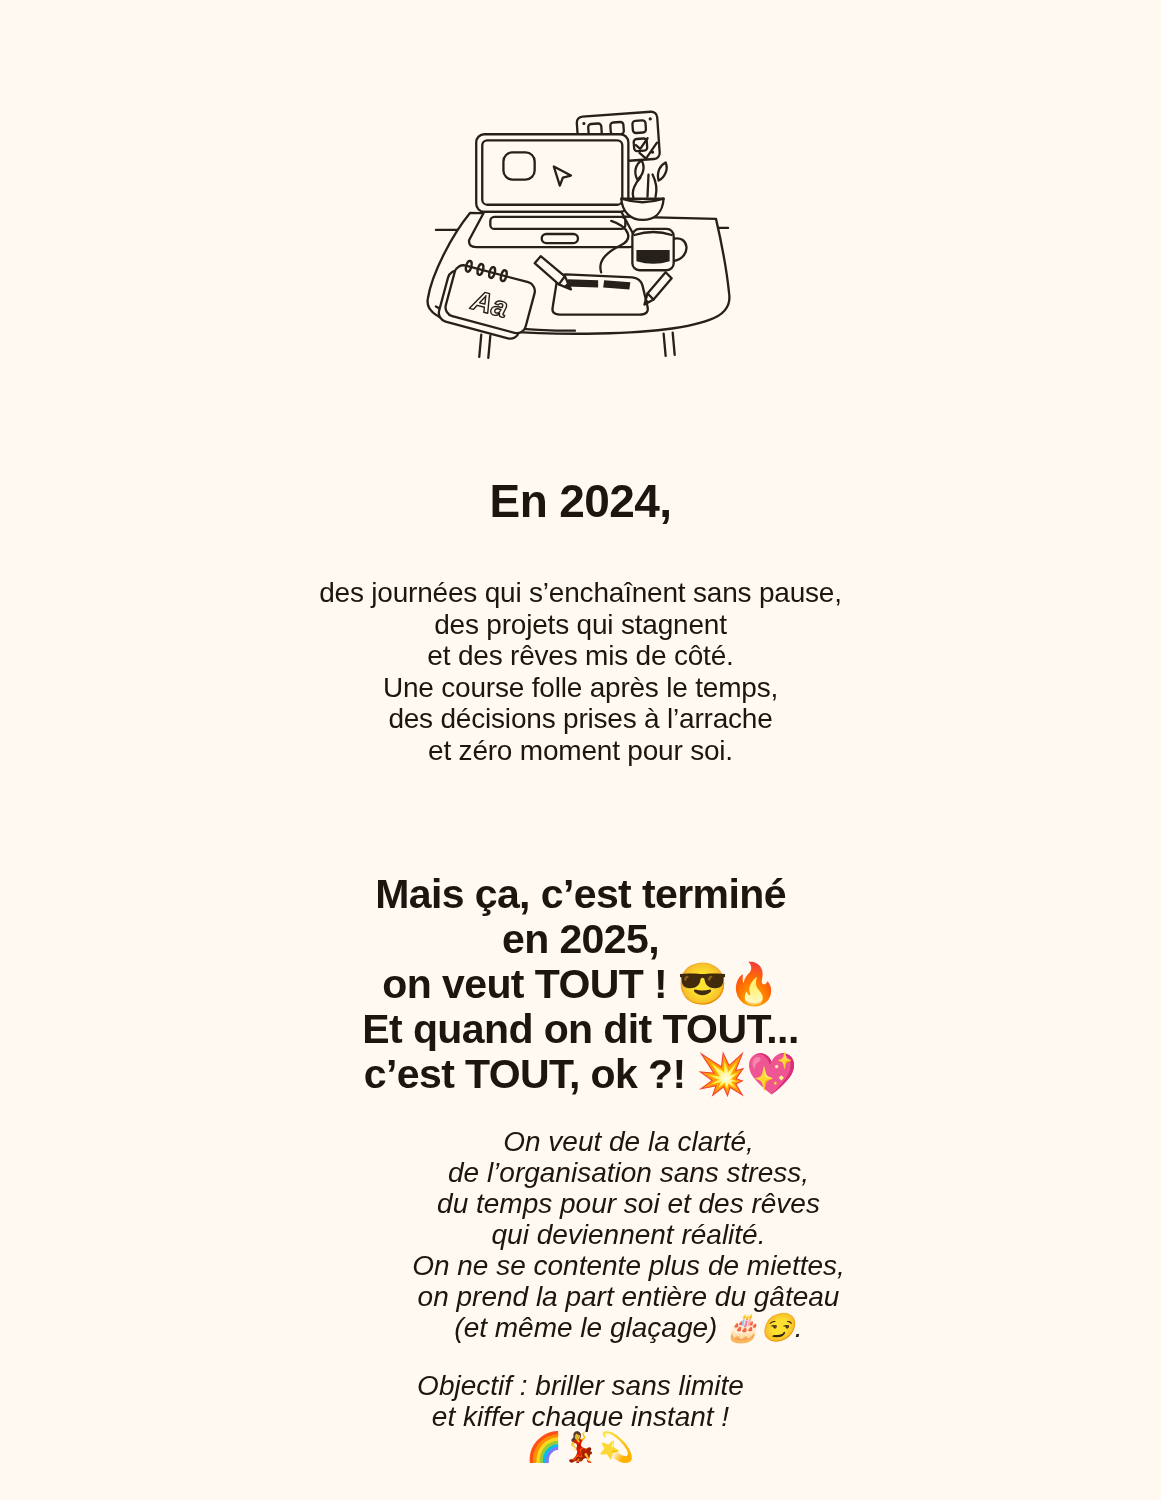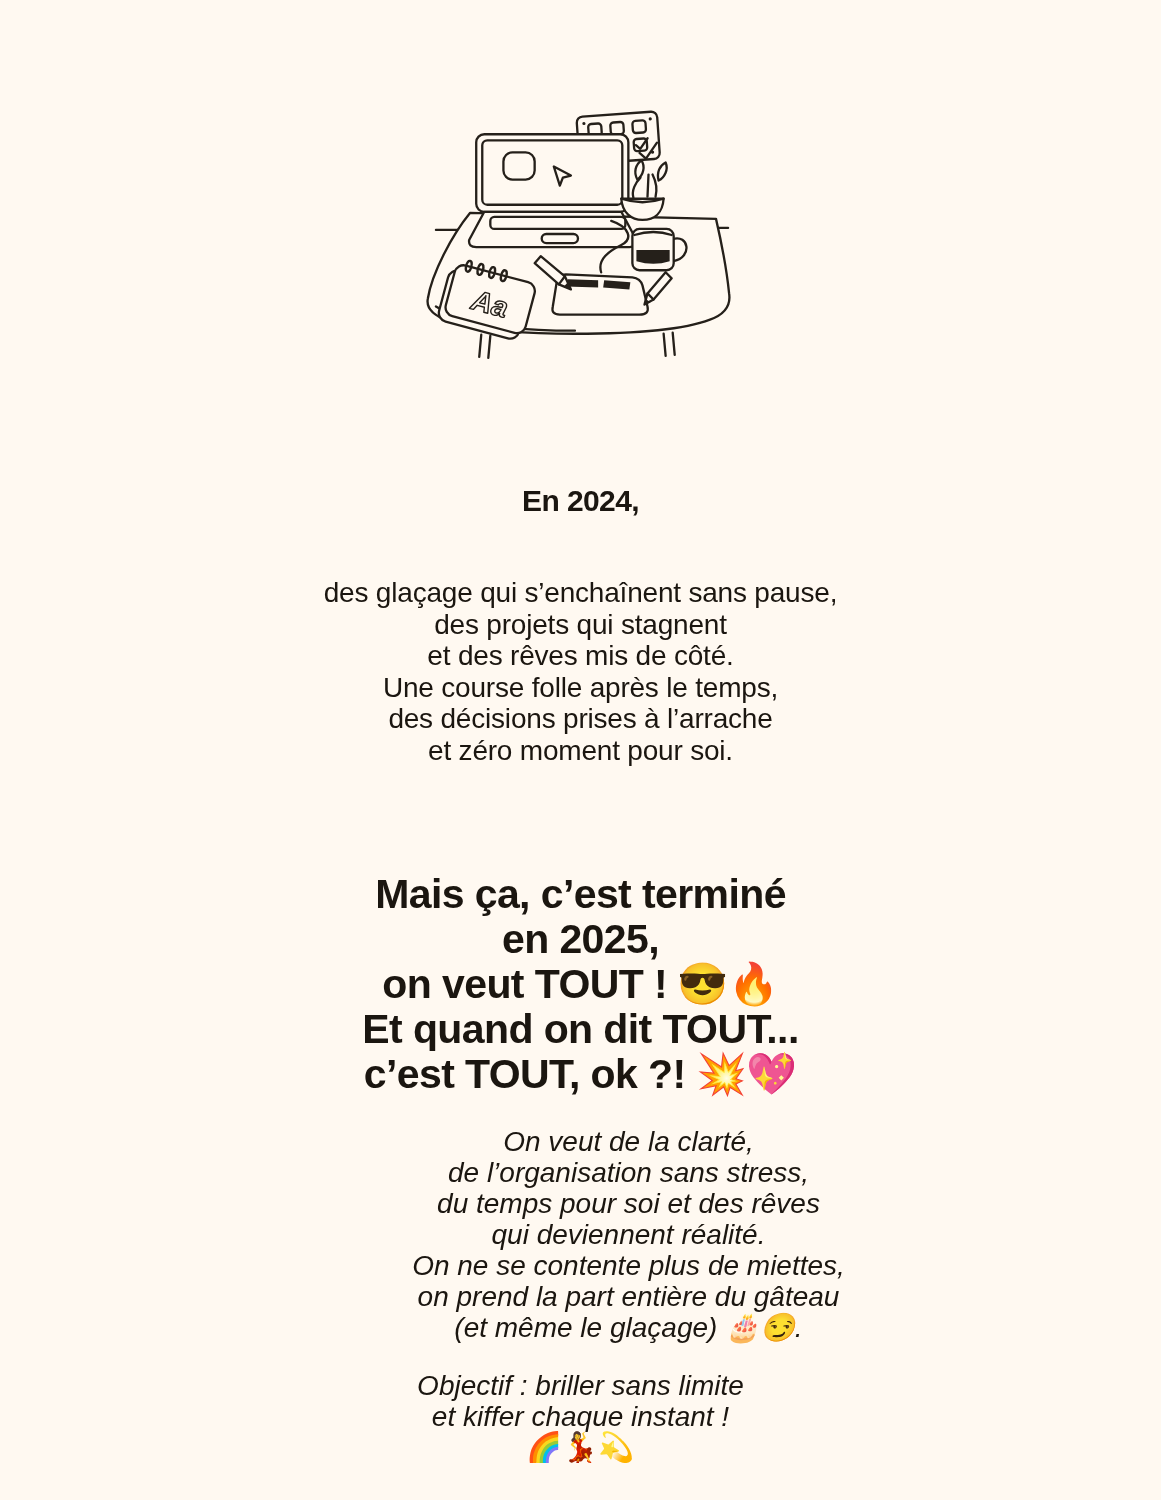--- a/index.html
+++ b/index.html
@@ -27,21 +27,21 @@
     position: absolute;
     left: 0;
     width: 100%;
     margin: 0;
     text-align: center;
   }
   .line { display: block; }
 
   .title1 {
     top: 479px;
-    font-size: 30px;
+    font-size: 46px;
     line-height: 44px;
     font-weight: 700;
     letter-spacing: -0.6px;
   }
   .body1 {
     top: 577px;
     font-size: 28px;
     line-height: 31.5px;
     letter-spacing: -0.2px;
   }
@@ -164,21 +164,21 @@
 
       </g>
     </svg>
   </figure>
 
   <header class="block title1">
     <span class="line">En 2024,</span>
   </header>
 
   <p class="block body1">
-    <span class="line">des glaçage qui s’enchaînent sans pause,</span>
+    <span class="line">des journées qui s’enchaînent sans pause,</span>
     <span class="line">des projets qui stagnent</span>
     <span class="line">et des rêves mis de côté.</span>
     <span class="line">Une course folle après le temps,</span>
     <span class="line">des décisions prises à l’arrache</span>
     <span class="line">et zéro moment pour soi.</span>
   </p>
 
 
   <header class="block title2">
     <span class="line">Mais ça, c’est terminé</span>

